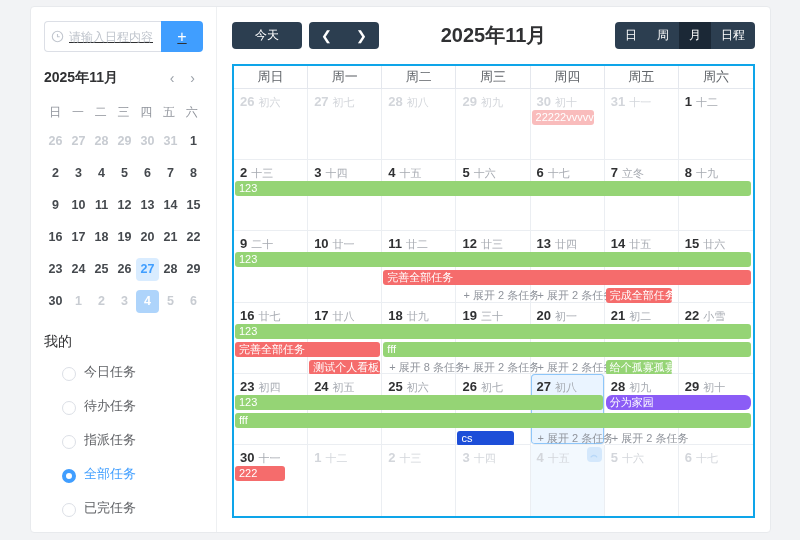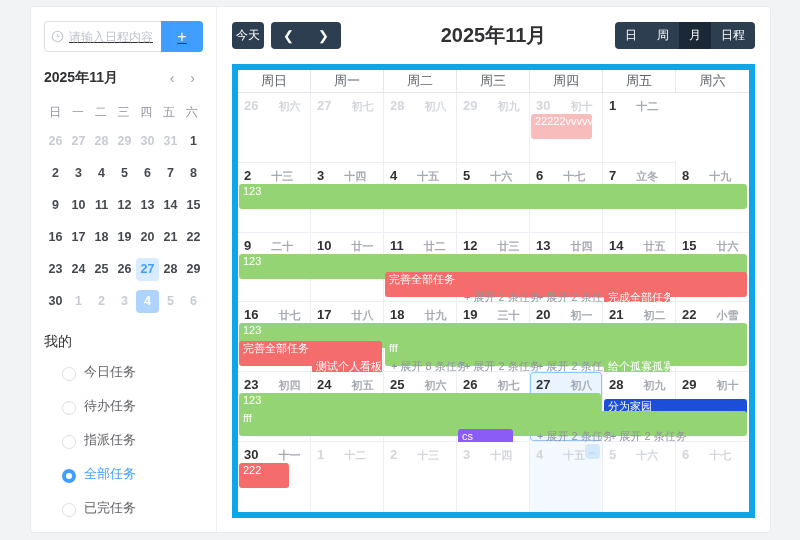--- a/index.html
+++ b/index.html
@@ -38,53 +38,53 @@
   .radio-row { display:flex; align-items:flex-end; padding:8px 0 8px 18px; cursor:pointer; }
   .radio { width:14px; height:14px; border-radius:50%; border:1px solid #dcdfe6; background:#fff; flex:none; }
   .radio.on { border:4px solid #409eff; }
   .radio-label { font-size:13px; color:#606266; margin-left:8px; }
   .radio-row.on .radio-label { color:#409eff; }
 
   
   .main { flex:1; padding:14px 15px 14px 15px; display:flex; flex-direction:column; min-width:0; }
   .toolbar { position:relative; height:29px; display:flex; align-items:center; flex:none; }
   .btn-dark { background:#2c3e50; color:#fff; border:none; border-radius:4px; font-size:12px;
-              height:27px; padding:0 4px; cursor:pointer; font-family:"Liberation Sans", sans-serif; }
+              height:27px; padding:0 23px; cursor:pointer; font-family:"Liberation Sans", sans-serif; }
   .nav-group { background:#2c3e50; border-radius:4px; height:27px; display:flex; align-items:center;
                margin-left:7px; }
   .nav-btn { color:#fff; font-size:13px; padding:0 12px; cursor:pointer; line-height:27px; }
   .cal-title { position:absolute; left:0; right:0; text-align:center; font-size:20px; font-weight:bold;
                pointer-events:none; }
   .views { margin-left:auto; background:#2c3e50; border-radius:4px; height:27px; display:flex;
            align-items:stretch; overflow:hidden; position:relative; }
   .view-seg { color:#fff; font-size:12px; padding:0 10px; display:flex; align-items:center; cursor:pointer; }
   .view-seg.active { background:#1b2836; }
 
   .cal-grid { margin-top:14px; flex:1; display:flex; flex-direction:column;
-              border:6px solid #0ea5e9; min-height:0; }
+              border:2px solid #0ea5e9; min-height:0; }
   .cal-head { display:grid; grid-template-columns:repeat(7,1fr); flex:none; }
   .cal-head .hcell { font-size:13px; color:#5f6368; text-align:center; height:23px; line-height:22px;
                      border-right:1px solid #e4e7ed; border-bottom:1px solid #e4e7ed; }
   .cal-head .hcell:last-child { border-right:none; }
   .cal-week { flex:1; position:relative; min-height:0; }
   .cal-cells { position:absolute; inset:0; display:grid; grid-template-columns:repeat(7,1fr); }
   .cal-cell { border-right:1px solid #ebeef2; border-bottom:1px solid #ebeef2; padding:3px 6px;
               position:relative; background:#fff; }
   .cal-cell:last-child { border-right:none; }
   .cal-week:last-child .cal-cell { border-bottom:none; }
   .day-num { font-size:13px; font-weight:bold; color:#303133; }
-  .day-lunar { font-size:11px; color:#a6aab1; margin-left:20px;font-weight:bold; }
+  .day-lunar { font-size:11px; color:#a6aab1; margin-left:4px; }
   .cal-cell.muted .day-num, .cal-cell.muted .day-lunar { color:#d3d6db; }
   .cal-cell.today { background:#eaf4ff; box-shadow:inset 0 0 0 1px #8ec6f9; border-radius:4px; }
   .cal-cell.hl { background:#f3f9fe; }
   .cell-badge { position:absolute; top:2px; right:2px; width:15px; height:15px; background:#d4e8fc;
                 color:#a5cdf6; border-radius:4px; font-size:8px; display:flex; align-items:center;
                 justify-content:center; cursor:pointer; }
   .ev-layer { position:absolute; inset:0; pointer-events:none; }
-  .ev { position:absolute; height:25px; line-height:15px; font-size:11px; color:#fff;
+  .ev { position:absolute; height:15px; line-height:15px; font-size:11px; color:#fff;
         padding:0 4px; border-radius:3px; white-space:nowrap; overflow:hidden; pointer-events:auto; cursor:pointer; }
   .more-link { position:absolute; height:15px; line-height:15px; font-size:11px; color:#8f939b;
                padding-left:7px; white-space:nowrap; pointer-events:auto; cursor:pointer; }
 </style>
 </head>
 <body>
 
 <div class="panel">
 
   <div class="sidebar">
@@ -306,20 +306,23 @@
               </div>
               <div class="cal-cell muted">
                 <div class="day-line"><span class="day-num">28</span><span class="day-lunar">初八</span></div>
               </div>
               <div class="cal-cell muted">
                 <div class="day-line"><span class="day-num">29</span><span class="day-lunar">初九</span></div>
               </div>
               <div class="cal-cell muted">
                 <div class="day-line"><span class="day-num">30</span><span class="day-lunar">初十</span></div>
               </div>
+              <div class="cal-cell muted">
+                <div class="day-line"><span class="day-num">31</span><span class="day-lunar">十一</span></div>
+              </div>
               <div class="cal-cell">
                 <div class="day-line"><span class="day-num">1</span><span class="day-lunar">十二</span></div>
               </div>
             </div>
             <div class="ev-layer">
               <div class="ev" style="left: calc(57.1429% + 1px); top: 21px; width: calc(12.5714% - 3px); background: rgb(249, 188, 188);">22222vvvvv</div>
             </div>
           </div>
           <div class="cal-week">
             <div class="cal-cells">
@@ -435,23 +438,23 @@
               </div>
               <div class="cal-cell">
                 <div class="day-line"><span class="day-num">28</span><span class="day-lunar">初九</span></div>
               </div>
               <div class="cal-cell">
                 <div class="day-line"><span class="day-num">29</span><span class="day-lunar">初十</span></div>
               </div>
             </div>
             <div class="ev-layer">
               <div class="ev" style="left: calc(0% + 1px); top: 21px; width: calc(71.4286% - 3px); background: rgb(149, 212, 117);">123</div>
-              <div class="ev" style="left: calc(71.4286% + 1px); top: 27px; width: calc(28.5714% - 3px); background: #1d4ed8;">分为家园</div>
+              <div class="ev" style="left: calc(71.4286% + 1px); top: 21px; width: calc(28.5714% - 3px); background: #8b5cf6; border-radius: 6px;">分为家园</div>
               <div class="ev" style="left: calc(0% + 1px); top: 39px; width: calc(100% - 3px); background: rgb(149, 212, 117);">fff</div>
-              <div class="ev" style="left: calc(42.8571% + 1px); top: 57px; width: calc(11.4286% - 3px); background: #8b5cf6;">cs</div>
+              <div class="ev" style="left: calc(42.8571% + 1px); top: 57px; width: calc(11.4286% - 3px); background: #1d4ed8;">cs</div>
               <div class="more-link" style="left: 57.1429%; top: 57px; width: 14.2857%;">+ 展开 2 条任务</div>
               <div class="more-link" style="left: 71.4286%; top: 57px; width: 14.2857%;">+ 展开 2 条任务</div>
             </div>
           </div>
           <div class="cal-week">
             <div class="cal-cells">
               <div class="cal-cell">
                 <div class="day-line"><span class="day-num">30</span><span class="day-lunar">十一</span></div>
               </div>
               <div class="cal-cell muted">

